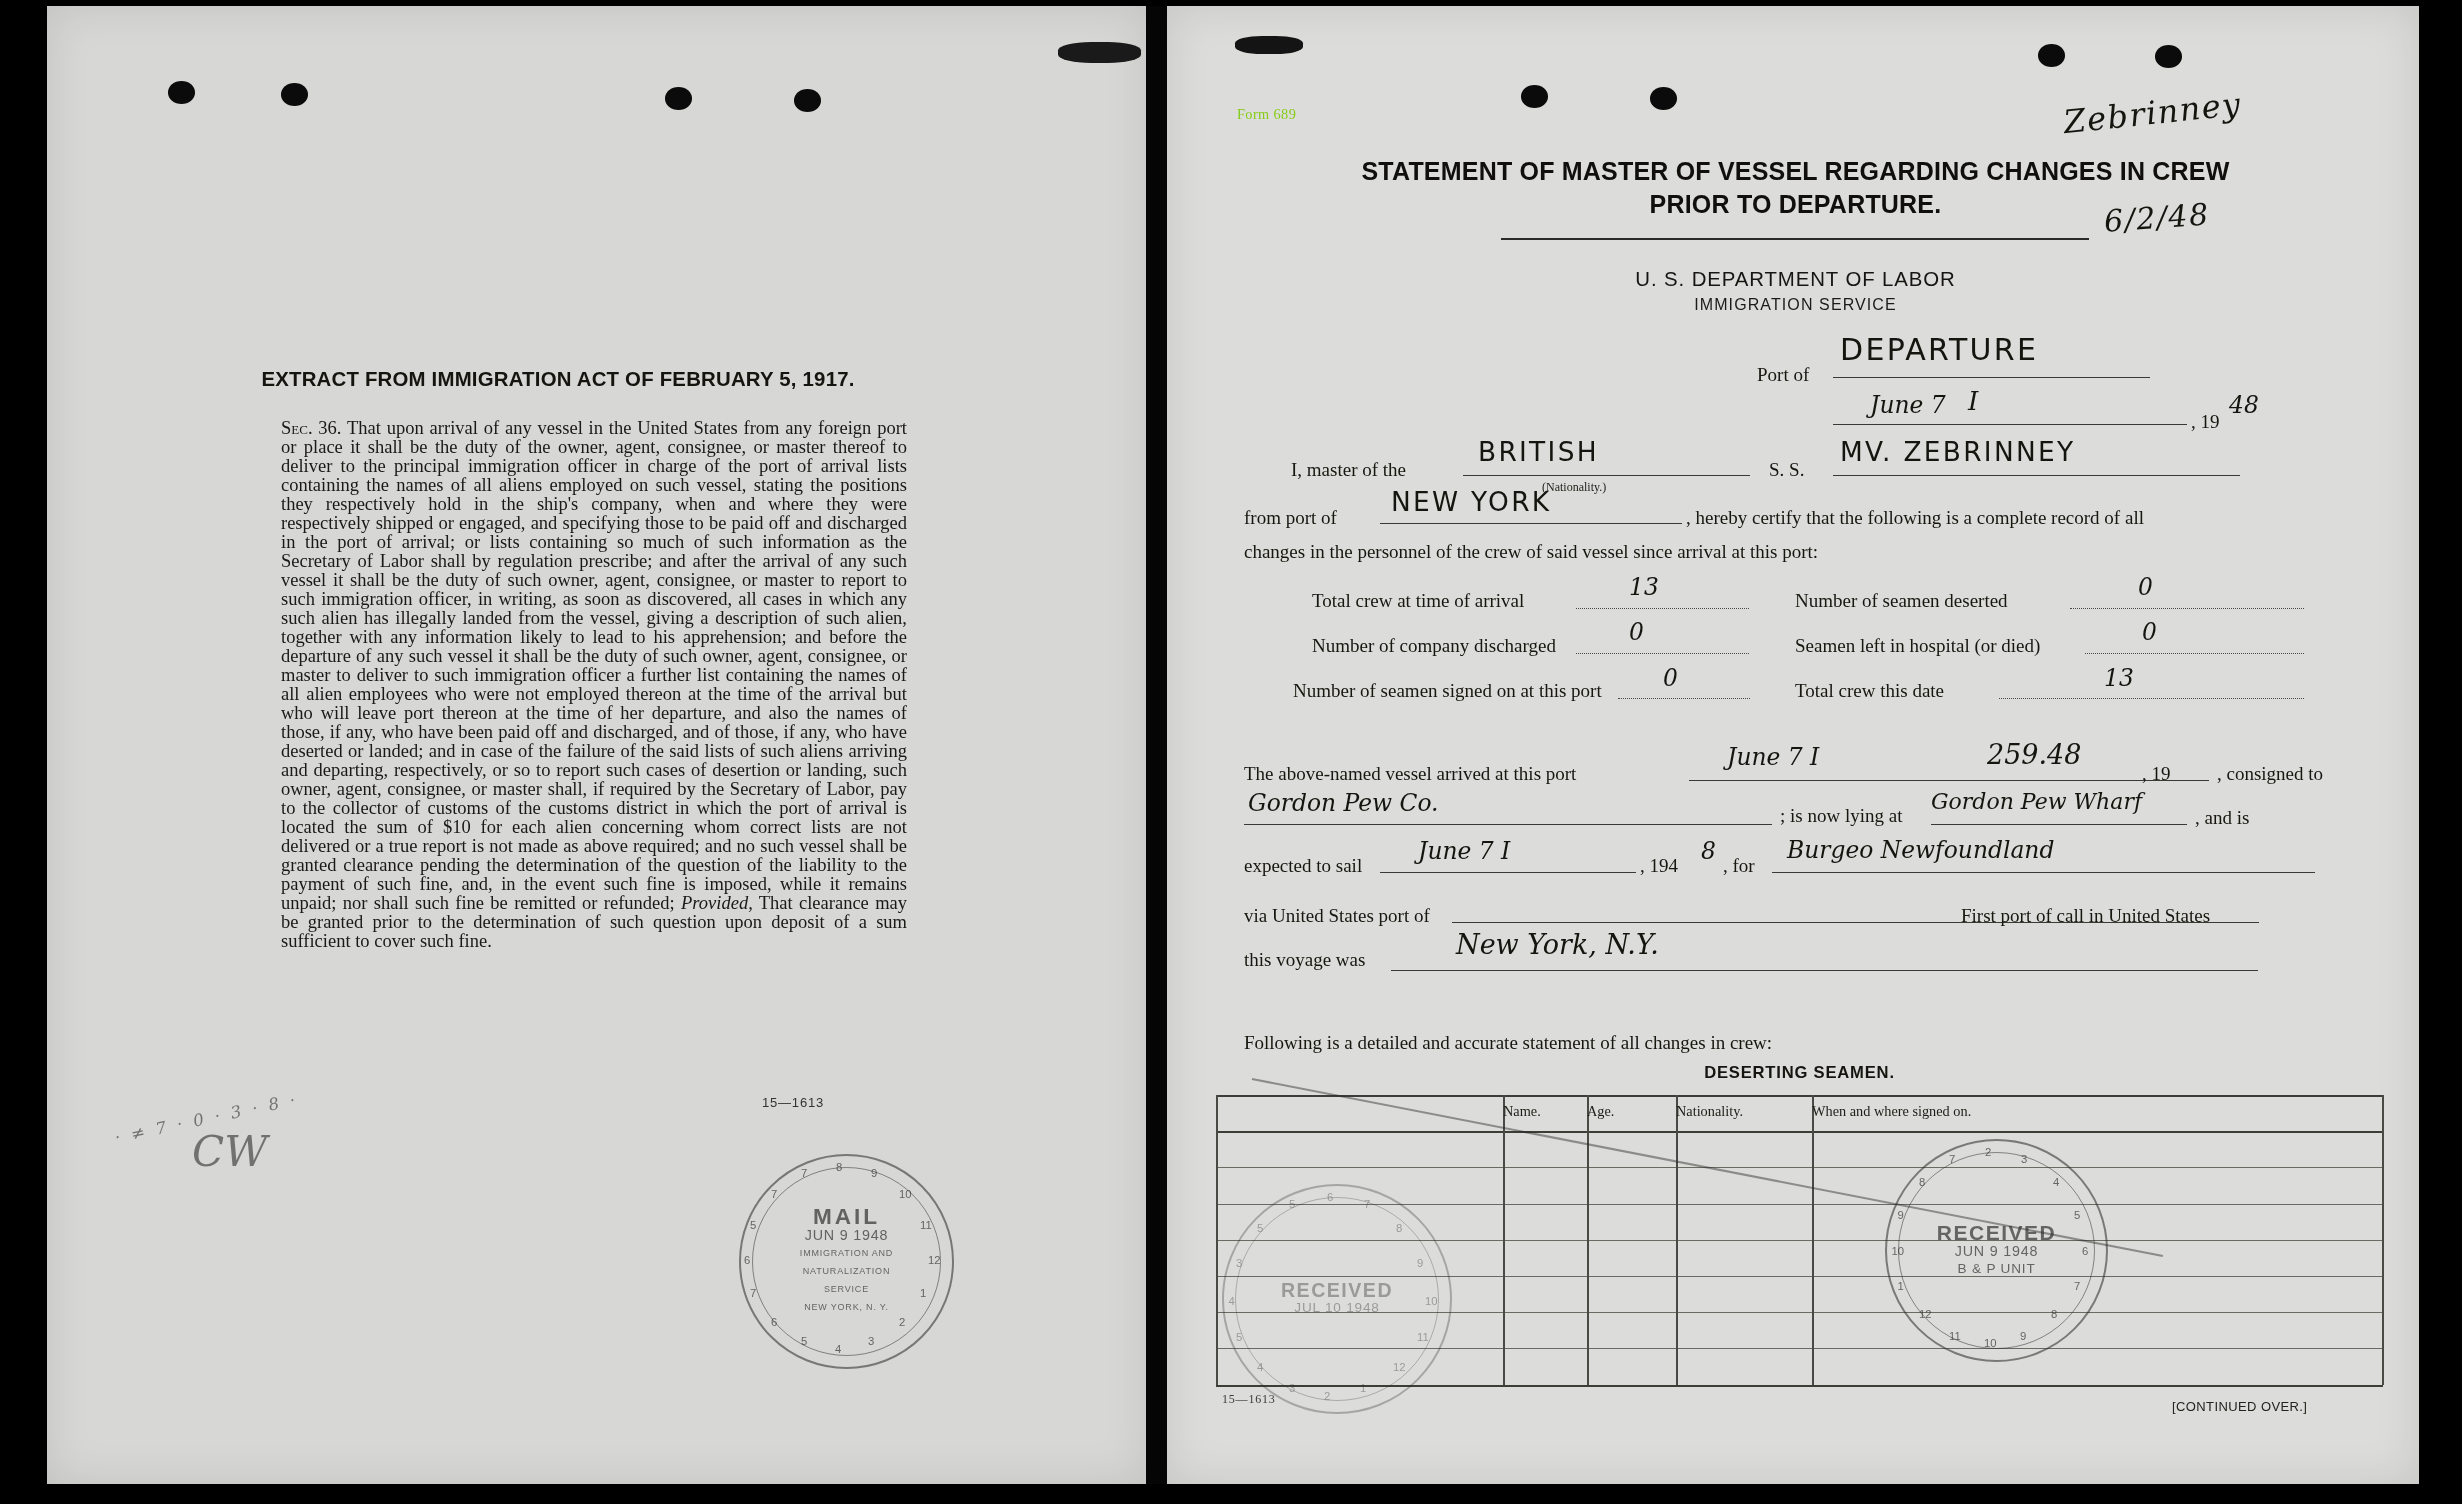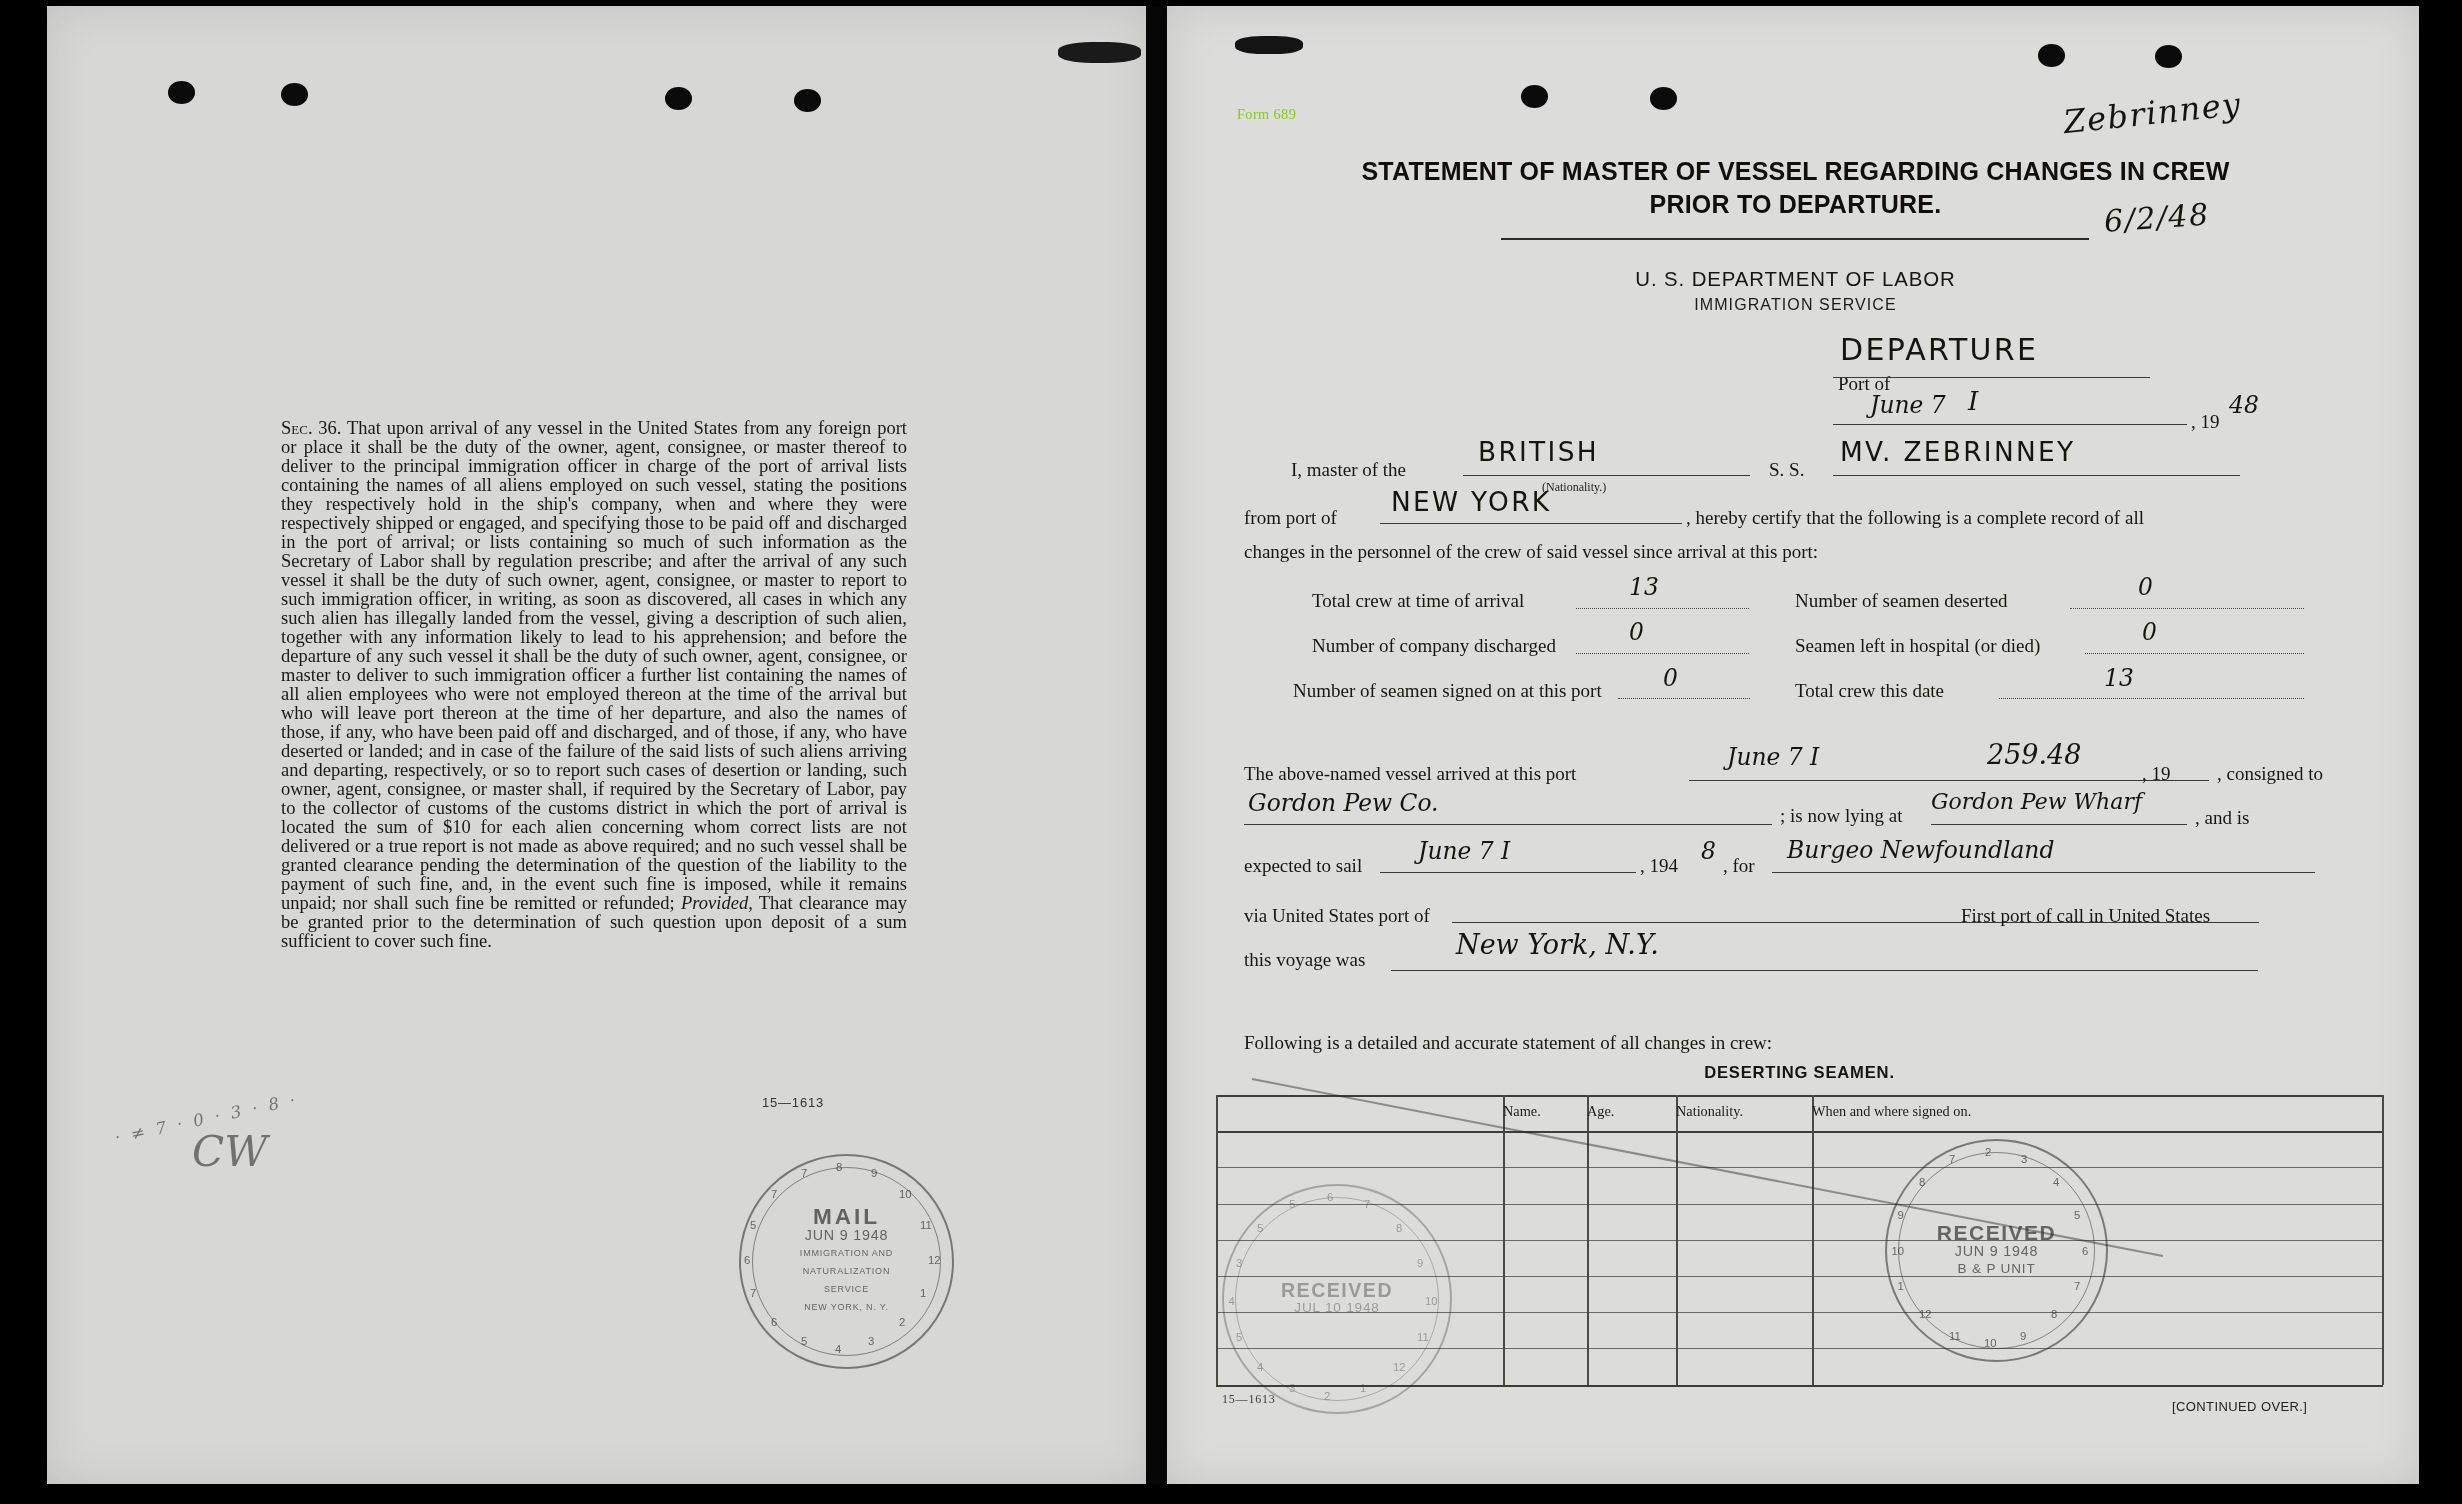--- a/index.html
+++ b/index.html
@@ -137,20 +137,21 @@
 
   <div class="page-left">
     <div class="hole" style="left:121px;top:75px;"></div>
     <div class="hole" style="left:234px;top:77px;"></div>
     <div class="hole" style="left:618px;top:81px;"></div>
     <div class="hole" style="left:747px;top:83px;"></div>
 
     <div class="tape" style="left:1011px;top:36px;width:83px;height:21px;border-radius:40%;"></div>
   </div>
 
+  <div class="extract-title">EXTRACT FROM IMMIGRATION ACT OF FEBRUARY 5, 1917.</div>
 
   <div class="extract-body">
     <span class="sec">Sec. 36.</span>
     <span>That upon arrival of any vessel in the United States from any foreign port or place it shall be the duty of the owner, agent, consignee, or master thereof to deliver to the principal immigration officer in charge of the port of arrival lists containing the names of all aliens employed on such vessel, stating the positions they respectively hold in the ship's company, when and where they were respectively shipped or engaged, and specifying those to be paid off and discharged in the port of arrival; or lists containing so much of such information as the Secretary of Labor shall by regulation prescribe; and after the arrival of any such vessel it shall be the duty of such owner, agent, consignee, or master to report to such immigration officer, in writing, as soon as discovered, all cases in which any such alien has illegally landed from the vessel, giving a description of such alien, together with any information likely to lead to his apprehension; and before the departure of any such vessel it shall be the duty of such owner, agent, consignee, or master to deliver to such immigration officer a further list containing the names of all alien employees who were not employed thereon at the time of the arrival but who will leave port thereon at the time of her departure, and also the names of those, if any, who have been paid off and discharged, and of those, if any, who have deserted or landed; and in case of the failure of the said lists of such aliens arriving and departing, respectively, or so to report such cases of desertion or landing, such owner, agent, consignee, or master shall, if required by the Secretary of Labor, pay to the collector of customs of the customs district in which the port of arrival is located the sum of $10 for each alien concerning whom correct lists are not delivered or a true report is not made as above required; and no such vessel shall be granted clearance pending the determination of the question of the liability to the payment of such fine, and, in the event such fine is imposed, while it remains unpaid; nor shall such fine be remitted or refunded;</span>
     <i>Provided,</i>
     <span>That clearance may be granted prior to the determination of such question upon deposit of a sum sufficient to cover such fine.</span>
   </div>
 
   <div class="formnum-left">15—1613</div>
 
@@ -203,21 +204,21 @@
     <span>STATEMENT OF MASTER OF VESSEL REGARDING CHANGES IN CREW</span><br>
     <span>PRIOR TO DEPARTURE.</span>
   </div>
   <div class="rule"></div>
   <div class="dept">U. S. DEPARTMENT OF LABOR</div>
   <div class="imm">IMMIGRATION SERVICE</div>
 
   <div class="hw hw-lg" style="left:2063px;top:94px;transform:rotate(-6deg);font-size:32px;">Zebrinney</div>
   <div class="hw hw-lg" style="left:2104px;top:200px;transform:rotate(-4deg);font-size:30px;">6/2/48</div>
 
-  <div class="t" style="left:1838px;top:364px;margin-top:9px;">Port of</div>
+  <div class="t" style="left:1757px;top:364px;">Port of</div>
   <div class="line" style="left:1833px;top:377px;width:317px;"></div>
   <div class="hw hw-print" style="left:1840px;top:332px;font-size:30px;">DEPARTURE</div>
 
   <div class="line" style="left:1833px;top:424px;width:354px;"></div>
   <div class="hw hw-md" style="left:1870px;top:391px;">June 7</div>
   <div class="hw hw-md" style="left:1968px;top:386px;font-size:26px;">I</div>
   <div class="t" style="left:2191px;top:411px;">, 19</div>
   <div class="hw hw-md" style="left:2229px;top:391px;">48</div>
 
   <div class="t" style="left:1291px;top:459px;">I, master of the</div>

